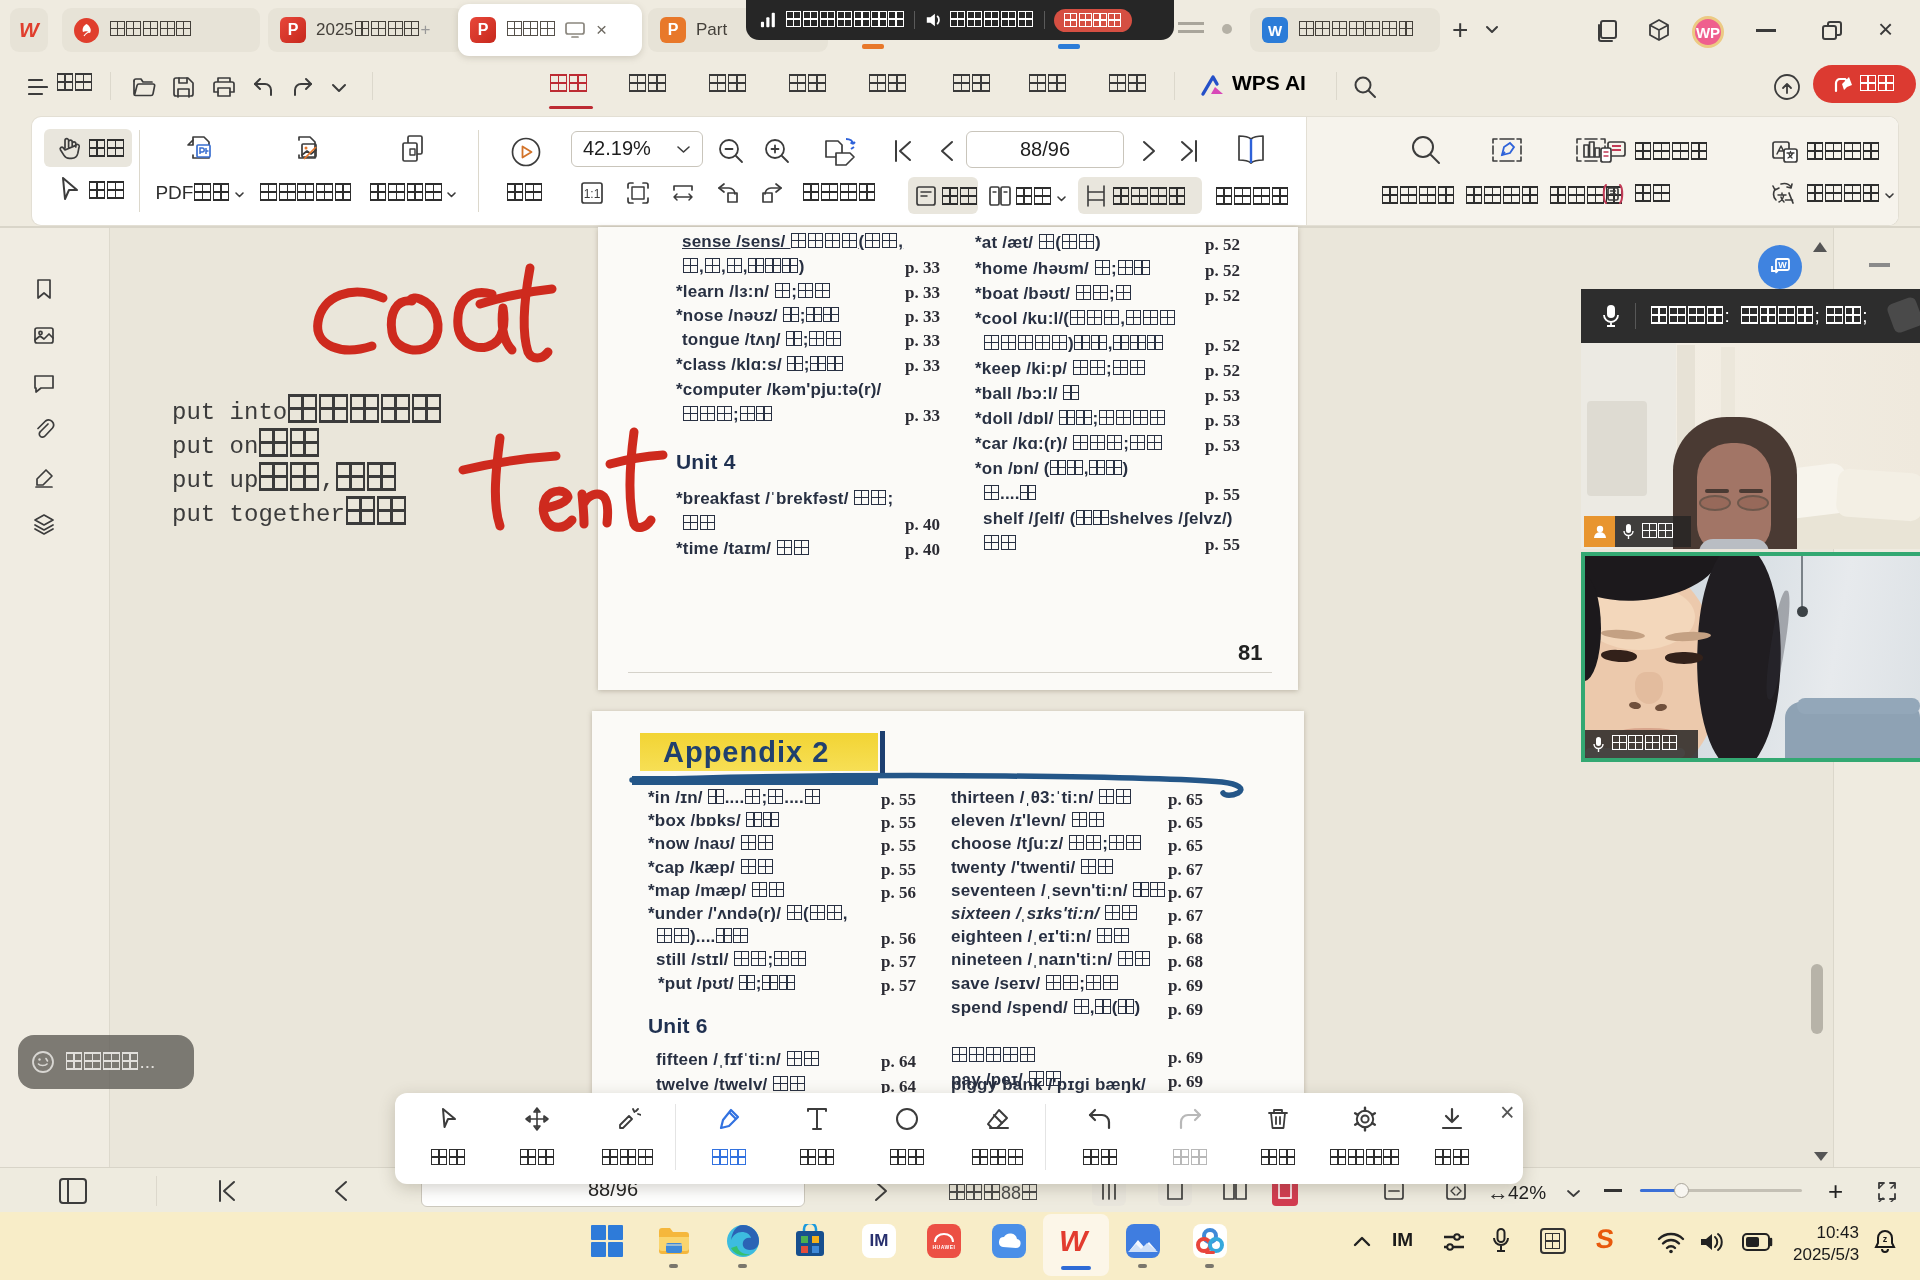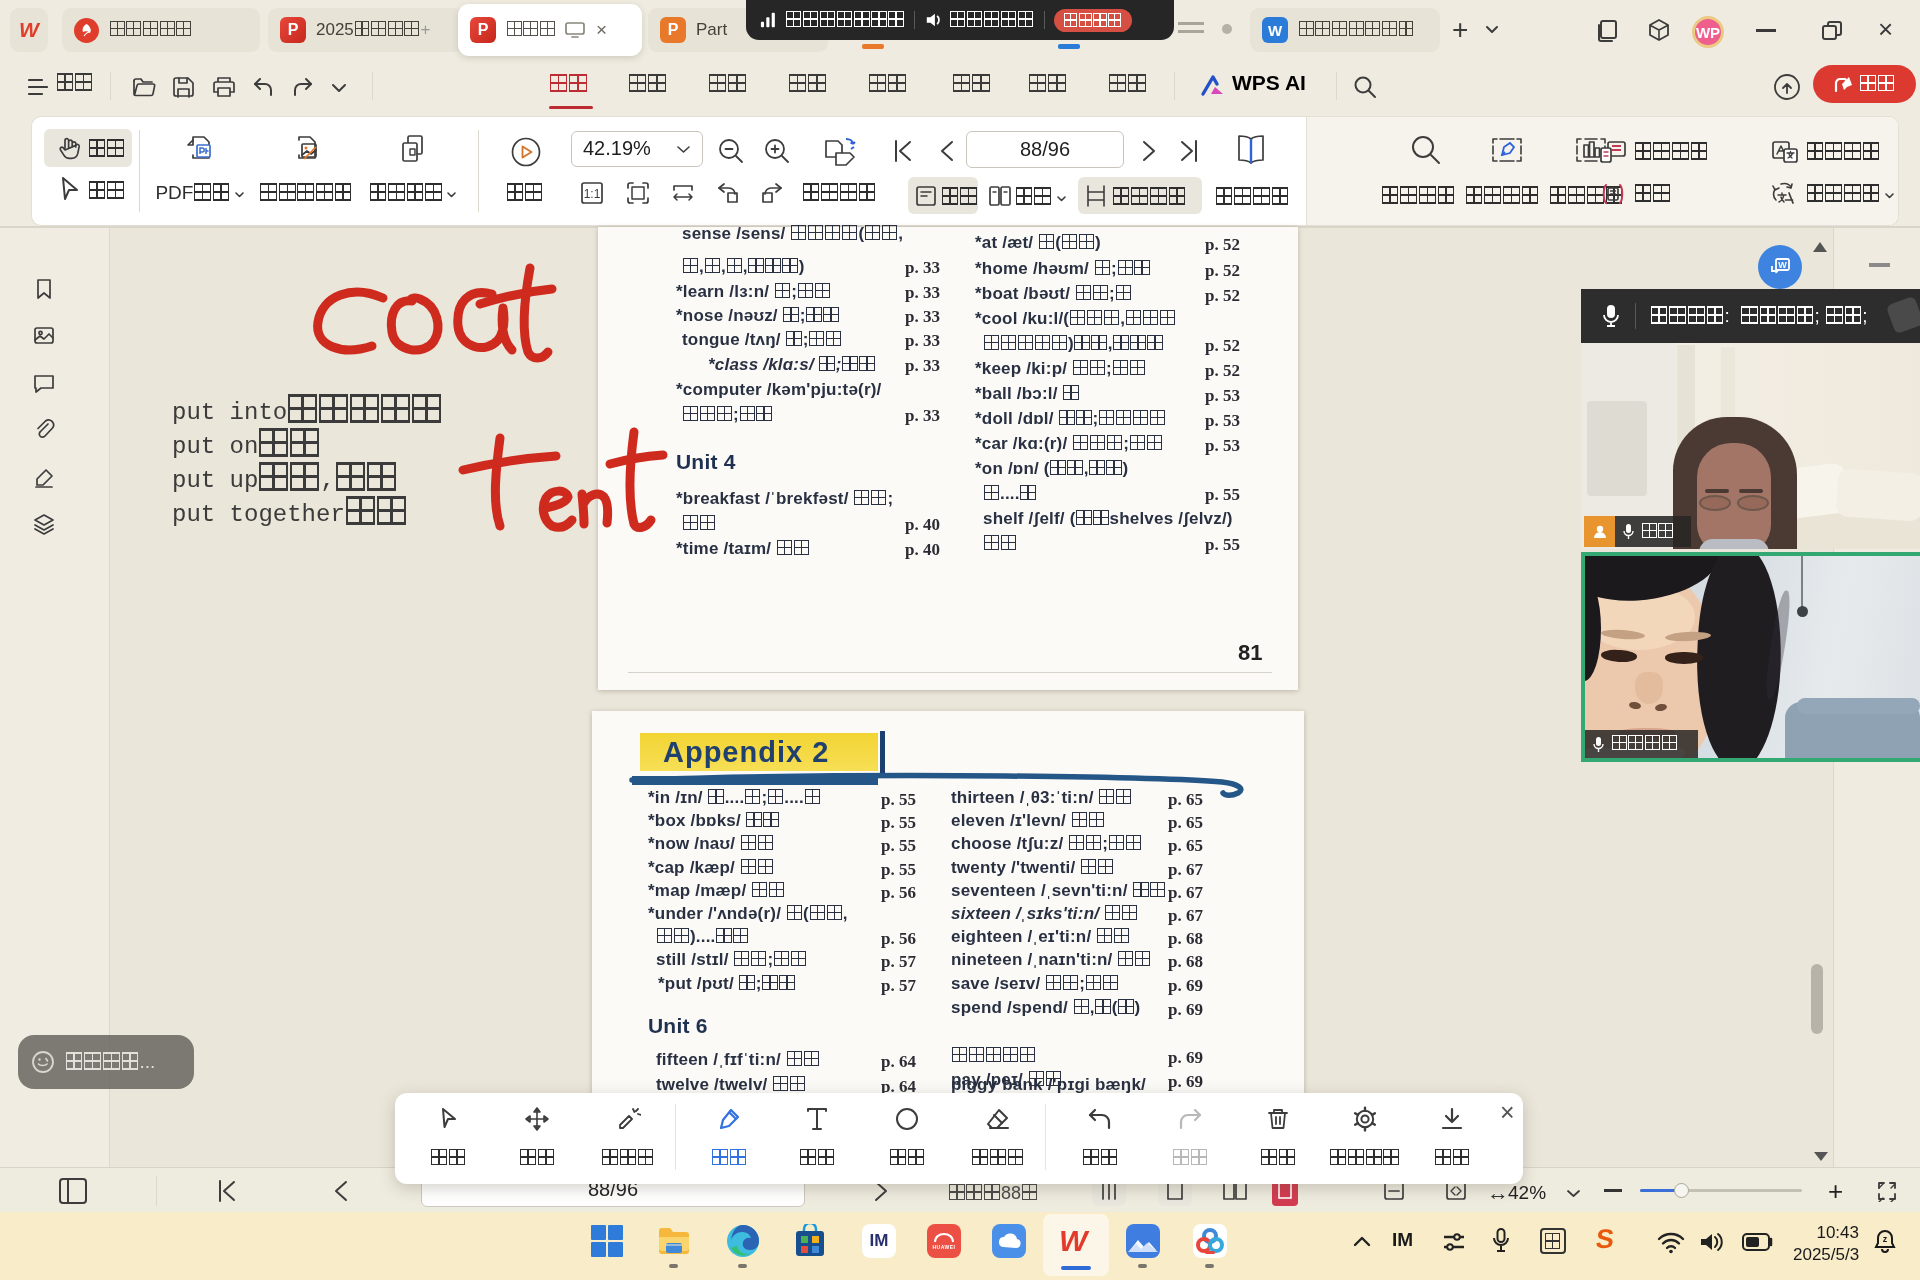--- a/index.html
+++ b/index.html
@@ -372,26 +372,26 @@
   </svg>
 <div class="abs" style="left:18px;top:1035px;width:176px;height:54px;background:rgba(99,96,90,.82);border-radius:16px;display:flex;align-items:center;z-index:5">
     <svg width="26" height="26" viewBox="0 0 26 26" style="margin-left:12px">
       <circle cx="13" cy="13" r="10" stroke="#d8d6d2" stroke-width="1.8" fill="none"></circle>
       <circle cx="9.5" cy="10.5" r="1.2" fill="#d8d6d2"></circle>
       <path d="M16 9.5l1.5 2.5m-9 3c1.5 2 7 2 8.5 0" stroke="#d8d6d2" stroke-width="1.6" fill="none" stroke-linecap="round"></path>
     </svg>
     <span style="color:#e2e0dc;font-size:19px;margin-left:9px"><i></i><i></i><i></i><i></i>...</span>
   </div>
 <div class="abs" style="left:598px;top:227px;width:700px;height:463px;background:#fbfaf7;box-shadow:0 1px 5px rgba(100,90,70,.35)"></div>
-<div class="docline" style="left:682px;top:224px;">sense /sens/ <i></i><i></i><i></i><i></i>(<i></i><i></i>,</div>
+<div class="docline" style="left:682px;top:232px;text-decoration:underline;">sense /sens/ <i></i><i></i><i></i><i></i>(<i></i><i></i>,</div>
 <div class="docline" style="left:682px;top:257px;"><i></i>,<i></i>,<i></i>,<i></i><i></i><i></i>)</div>
 <div class="docline" style="left:676px;top:282px;">*learn /lɜ:n/ <i></i>;<i></i><i></i></div>
 <div class="docline" style="left:676px;top:306px;">*nose /nəʊz/ <i></i>;<i></i><i></i></div>
 <div class="docline" style="left:682px;top:330px;">tongue /tʌŋ/ <i></i>;<i></i><i></i></div>
-<div class="docline" style="left:708px;top:355px;font-style:italic;">*class /klɑ:s/ <i></i>;<i></i><i></i></div>
+<div class="docline" style="left:676px;top:355px;">*class /klɑ:s/ <i></i>;<i></i><i></i></div>
 <div class="docline" style="left:676px;top:380px;">*computer /kəm'pju:tə(r)/</div>
 <div class="docline" style="left:682px;top:405px;"><i></i><i></i><i></i>;<i></i><i></i></div>
 <div class="docline" style="left:676px;top:489px;">*breakfast /ˈbrekfəst/ <i></i><i></i>;</div>
 <div class="docline" style="left:682px;top:514px;"><i></i><i></i></div>
 <div class="docline" style="left:676px;top:539px;">*time /taɪm/ <i></i><i></i></div>
 <div class="docline" style="left:676px;top:450px;font-size:21px;color:#1f3050">Unit 4</div>
 <div class="pnum" style="left:905px;top:258px">p. 33</div>
 <div class="pnum" style="left:905px;top:283px">p. 33</div>
 <div class="pnum" style="left:905px;top:307px">p. 33</div>
 <div class="pnum" style="left:905px;top:331px">p. 33</div>

